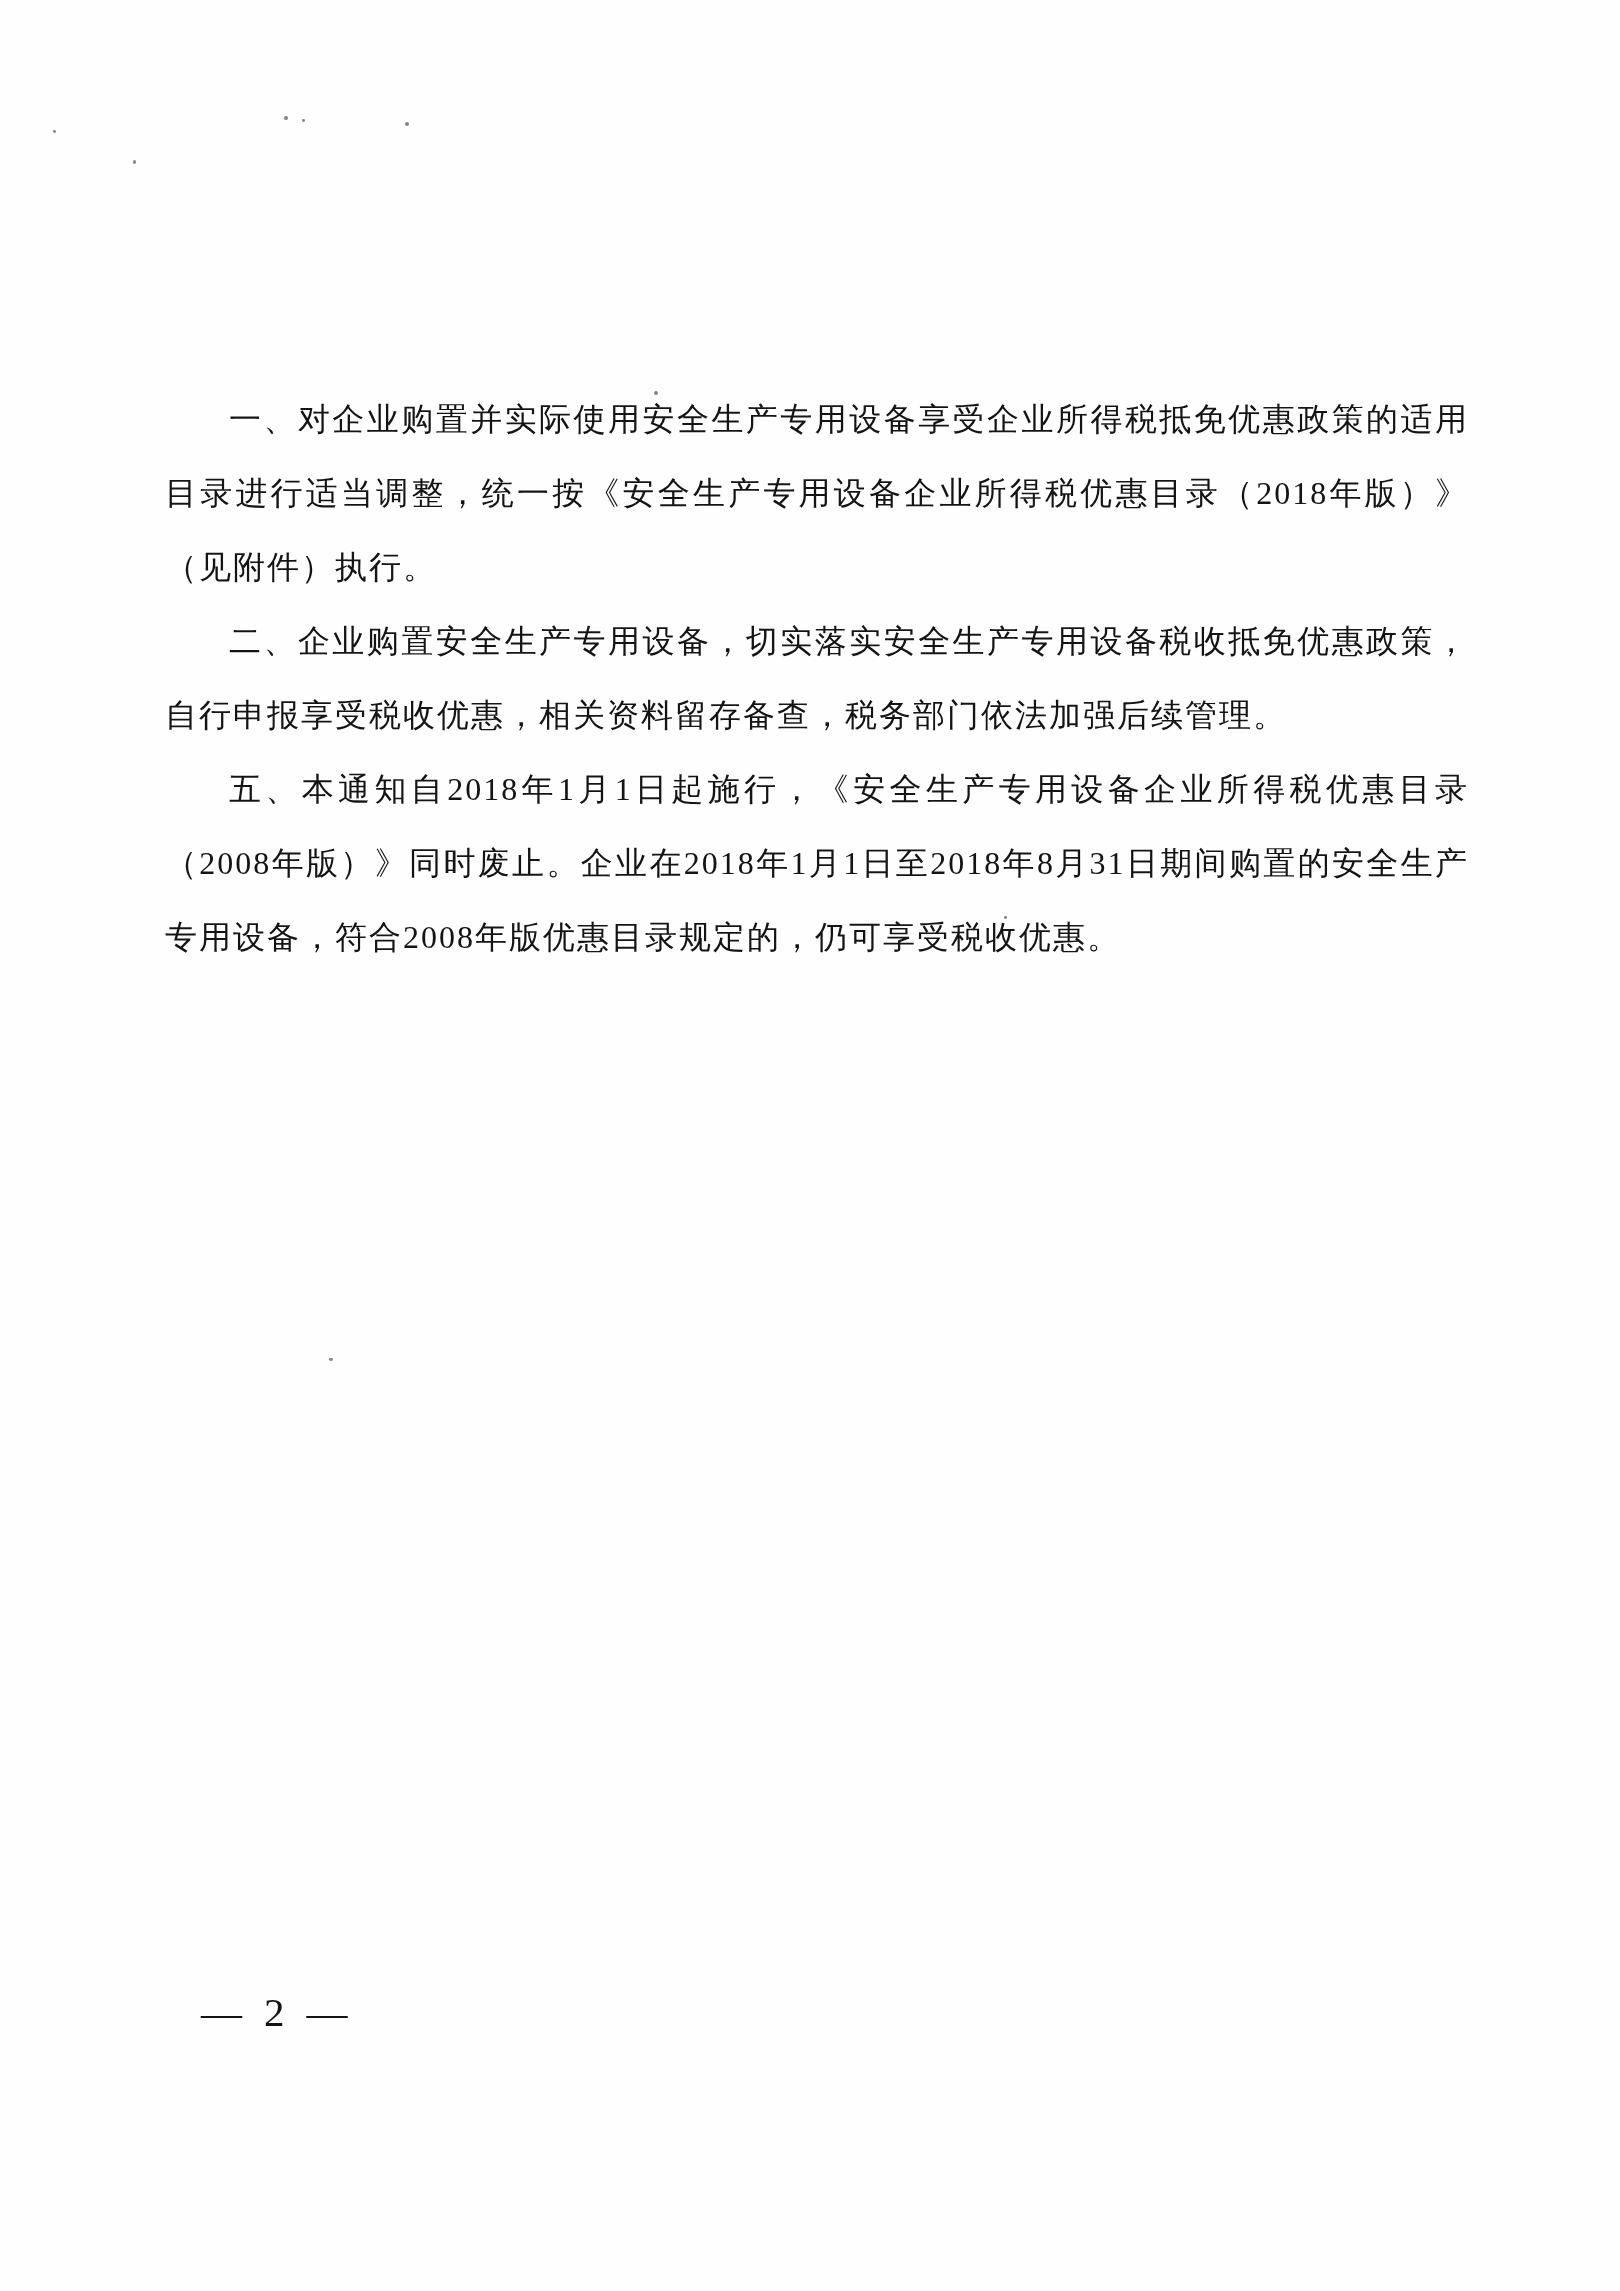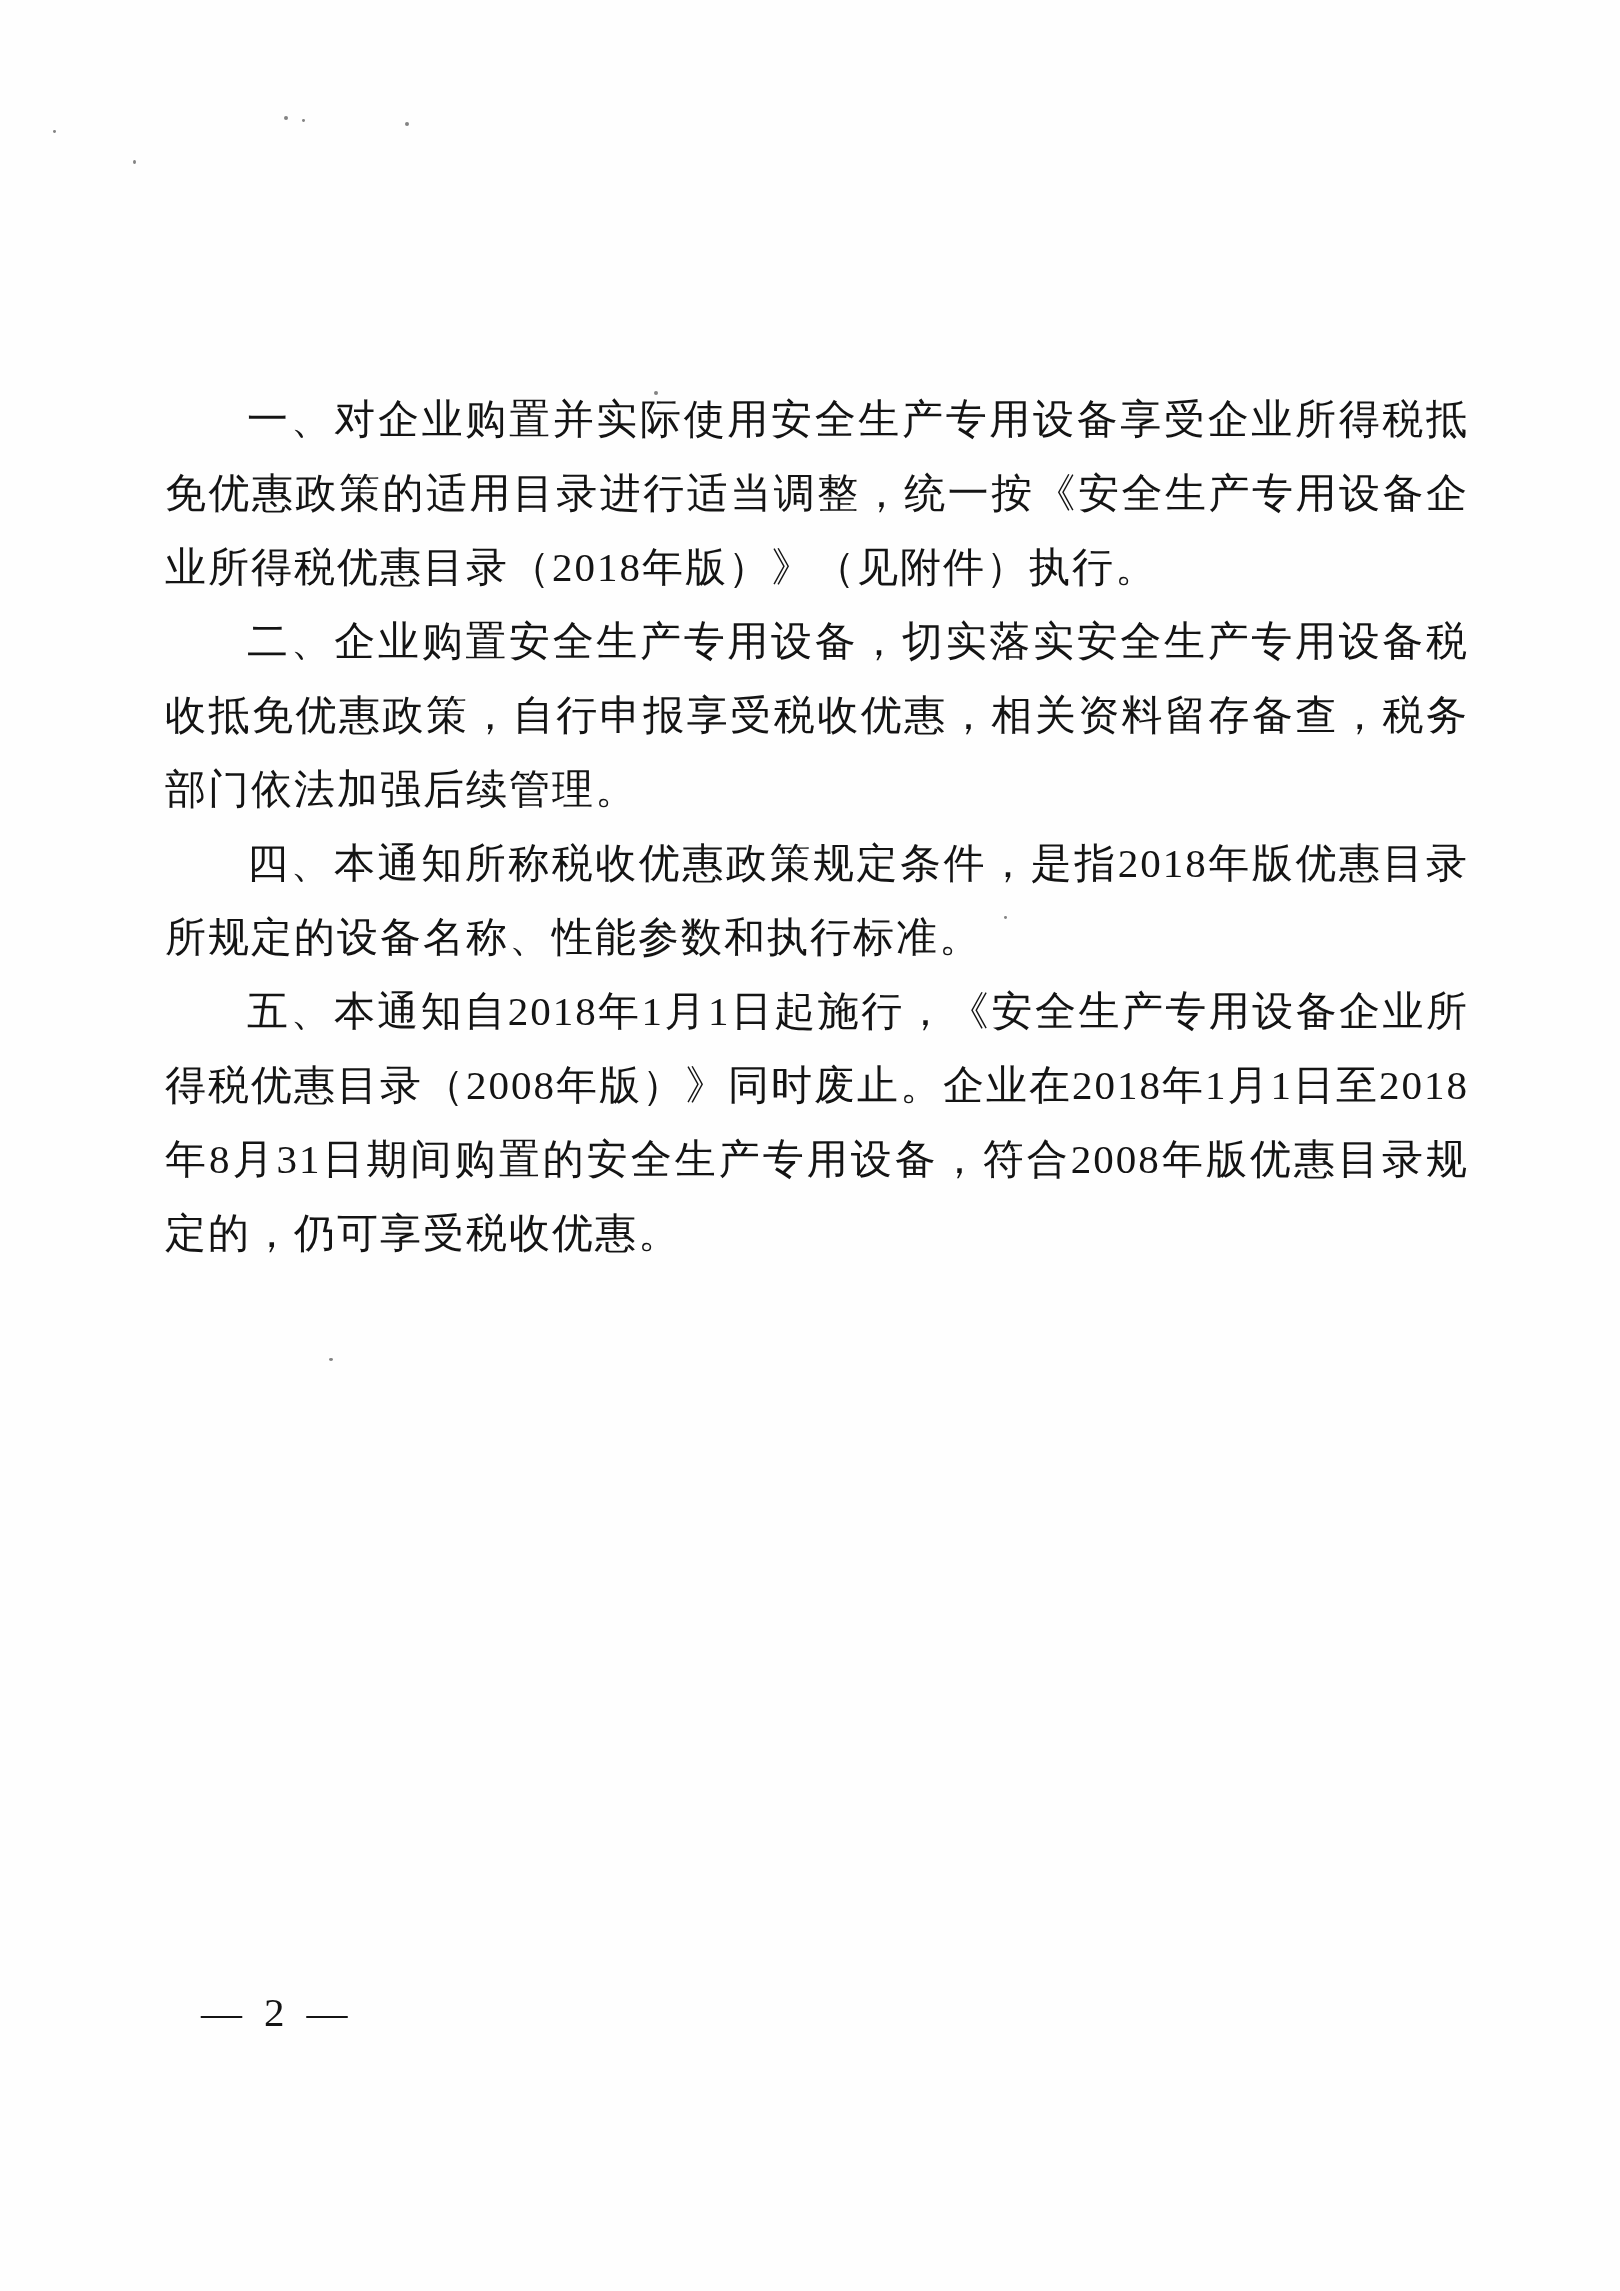--- a/index.html
+++ b/index.html
@@ -18,21 +18,21 @@
     color: #141414;
   }
   .body-text {
     position: absolute;
     top: 382px;
     left: 165px;
     width: 1304px;
   }
   .body-text p {
     margin: 0;
-    font-size: 41px;
+    font-size: 32px;
     line-height: 74px;
     letter-spacing: 2px;
     text-align: justify;
     text-align-last: left;
     text-justify: inter-character;
     text-indent: 2em;
     -webkit-font-smoothing: none;
   }
   .footer-page-number {
     position: absolute;
@@ -67,20 +67,19 @@
   <span class="speck s3"></span>
   <span class="speck s4"></span>
   <span class="speck s5"></span>
   <span class="speck s6"></span>
   <span class="speck s7"></span>
   <span class="speck s8"></span>
 
   <main class="body-text">
     <p>一、对企业购置并实际使用安全生产专用设备享受企业所得税抵免优惠政策的适用目录进行适当调整，统一按《安全生产专用设备企业所得税优惠目录（2018年版）》（见附件）执行。</p>
     <p>二、企业购置安全生产专用设备，切实落实安全生产专用设备税收抵免优惠政策，自行申报享受税收优惠，相关资料留存备查，税务部门依法加强后续管理。</p>
-    <p>四、本通知所称税收优惠政策规定条件，是指2018年版优惠目录所规定的设备名称、性能参数和执行标准。</p>
     <p>五、本通知自2018年1月1日起施行，《安全生产专用设备企业所得税优惠目录（2008年版）》同时废止。企业在2018年1月1日至2018年8月31日期间购置的安全生产专用设备，符合2008年版优惠目录规定的，仍可享受税收优惠。</p>
   </main>
 
   <div class="footer-page-number">— 2 —</div>
 
 </div>
 
 
 </body></html>

